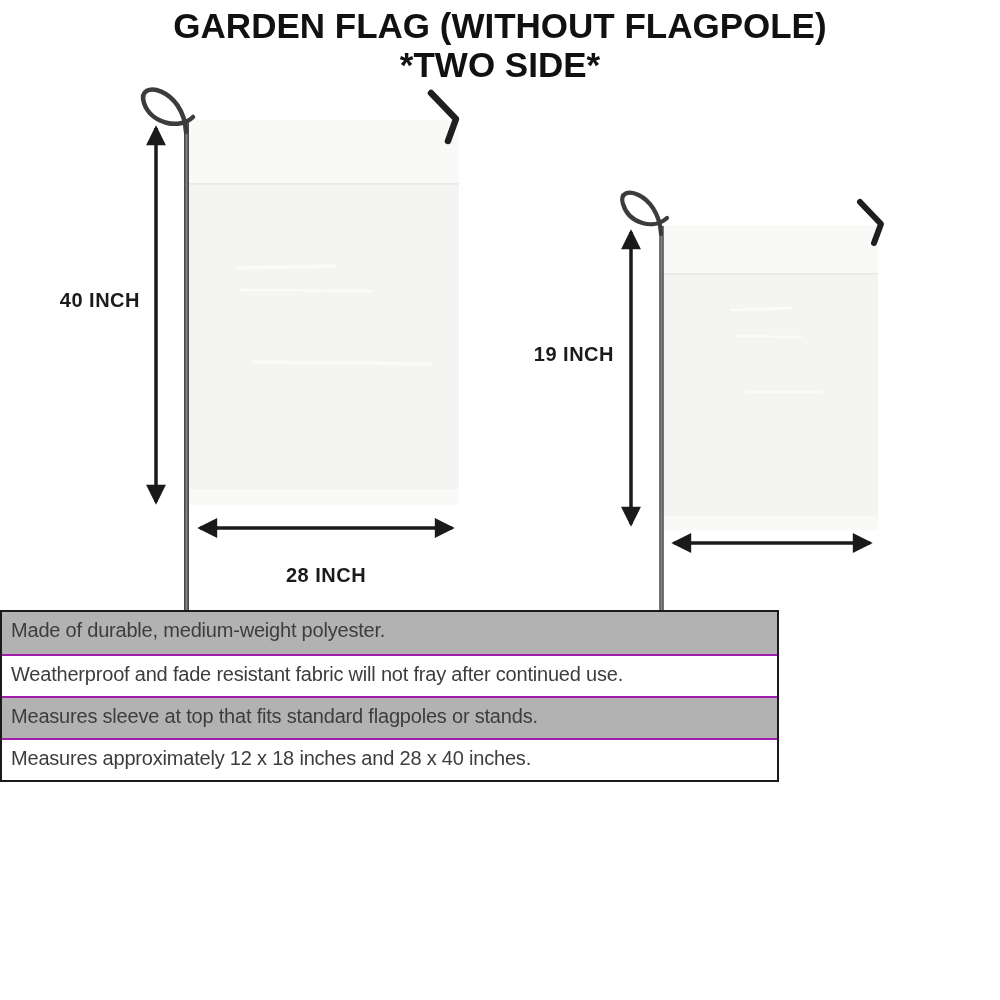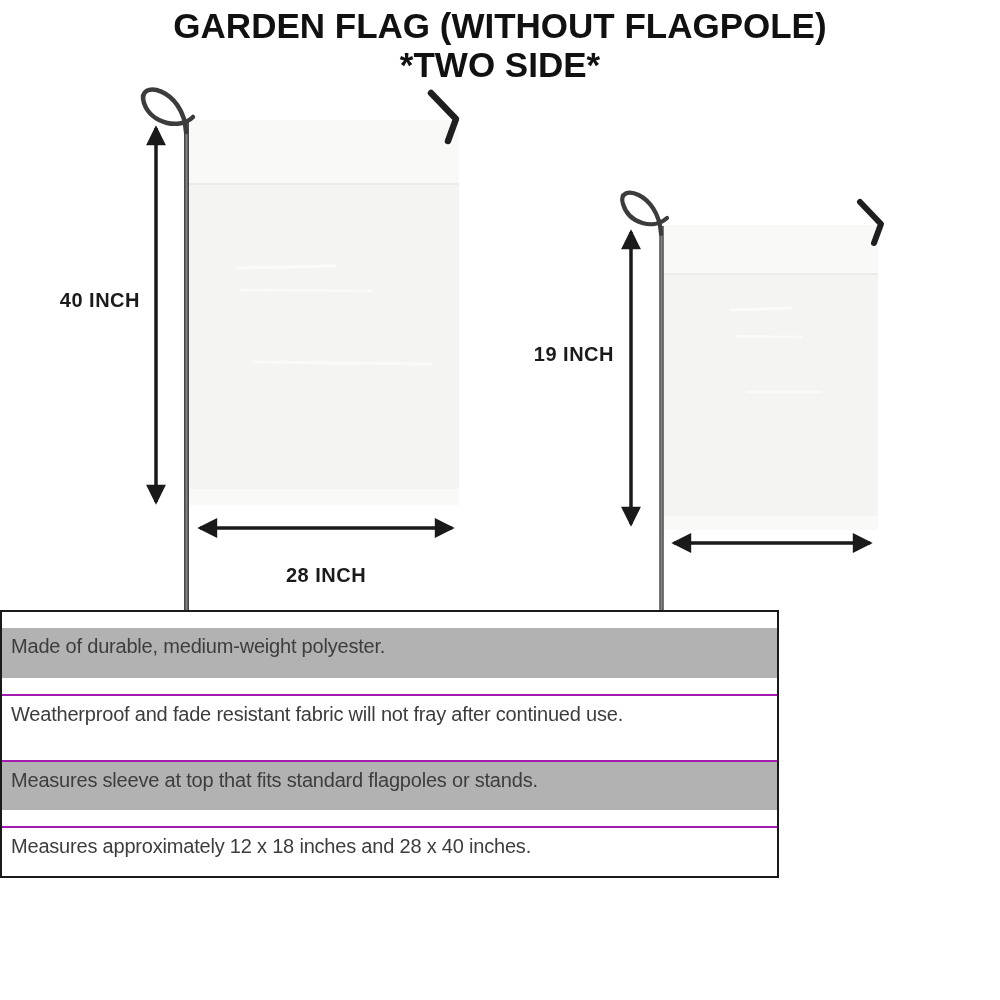--- a/index.html
+++ b/index.html
@@ -49,29 +49,28 @@
   .dim-label.centered { text-align: center; }
   .spec-table {
     position: absolute;
     top: 610px;
     left: 0;
     width: 779px;
     border: 2px solid #1a1a1a;
     box-sizing: border-box;
   }
   .spec-row {
-    height: 50px;
+    height: 42px;
     box-sizing: border-box;
     padding: 5px 10px 0 9px;
     font-size: 20px;
     letter-spacing: -0.2px;
     color: #3d3d3d;
     line-height: 27px;
     overflow: hidden;
-    margin-top: 16px;
   }
   .spec-row + .spec-row { border-top: 2px solid #a21caf; }
   .spec-row.shaded { background: #b2b2b2; }
   .spec-row.plain  { background: #ffffff; }
 </style>
 </head>
 <body>
 
 <div class="page">
 

